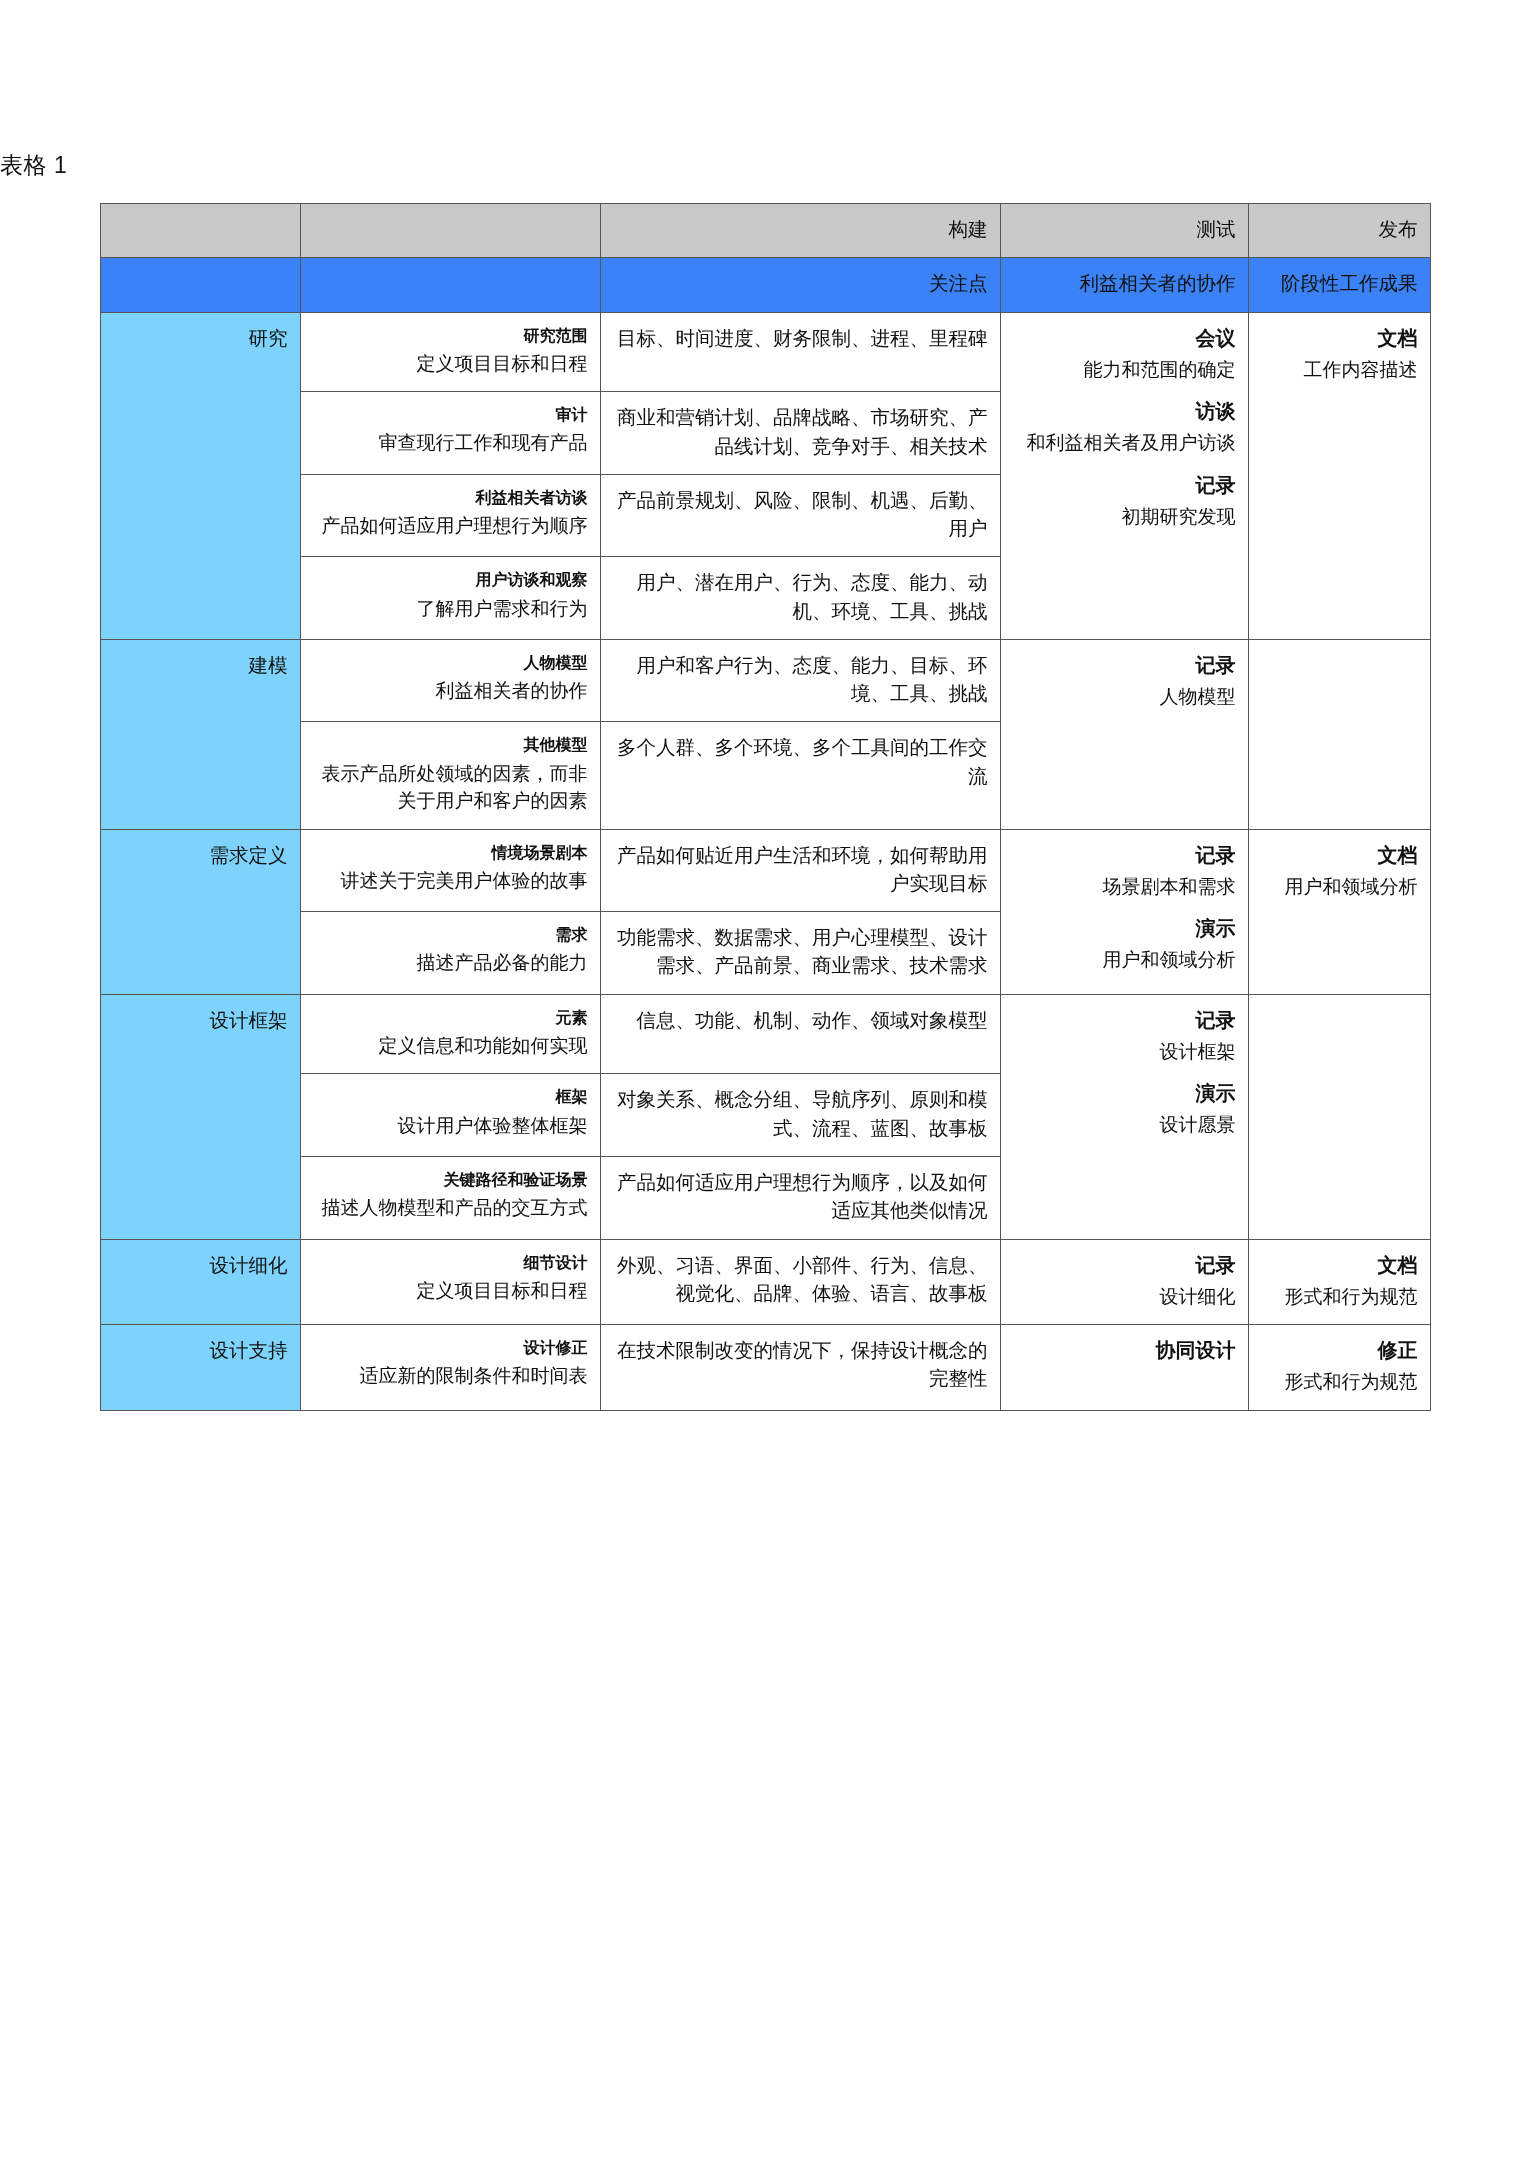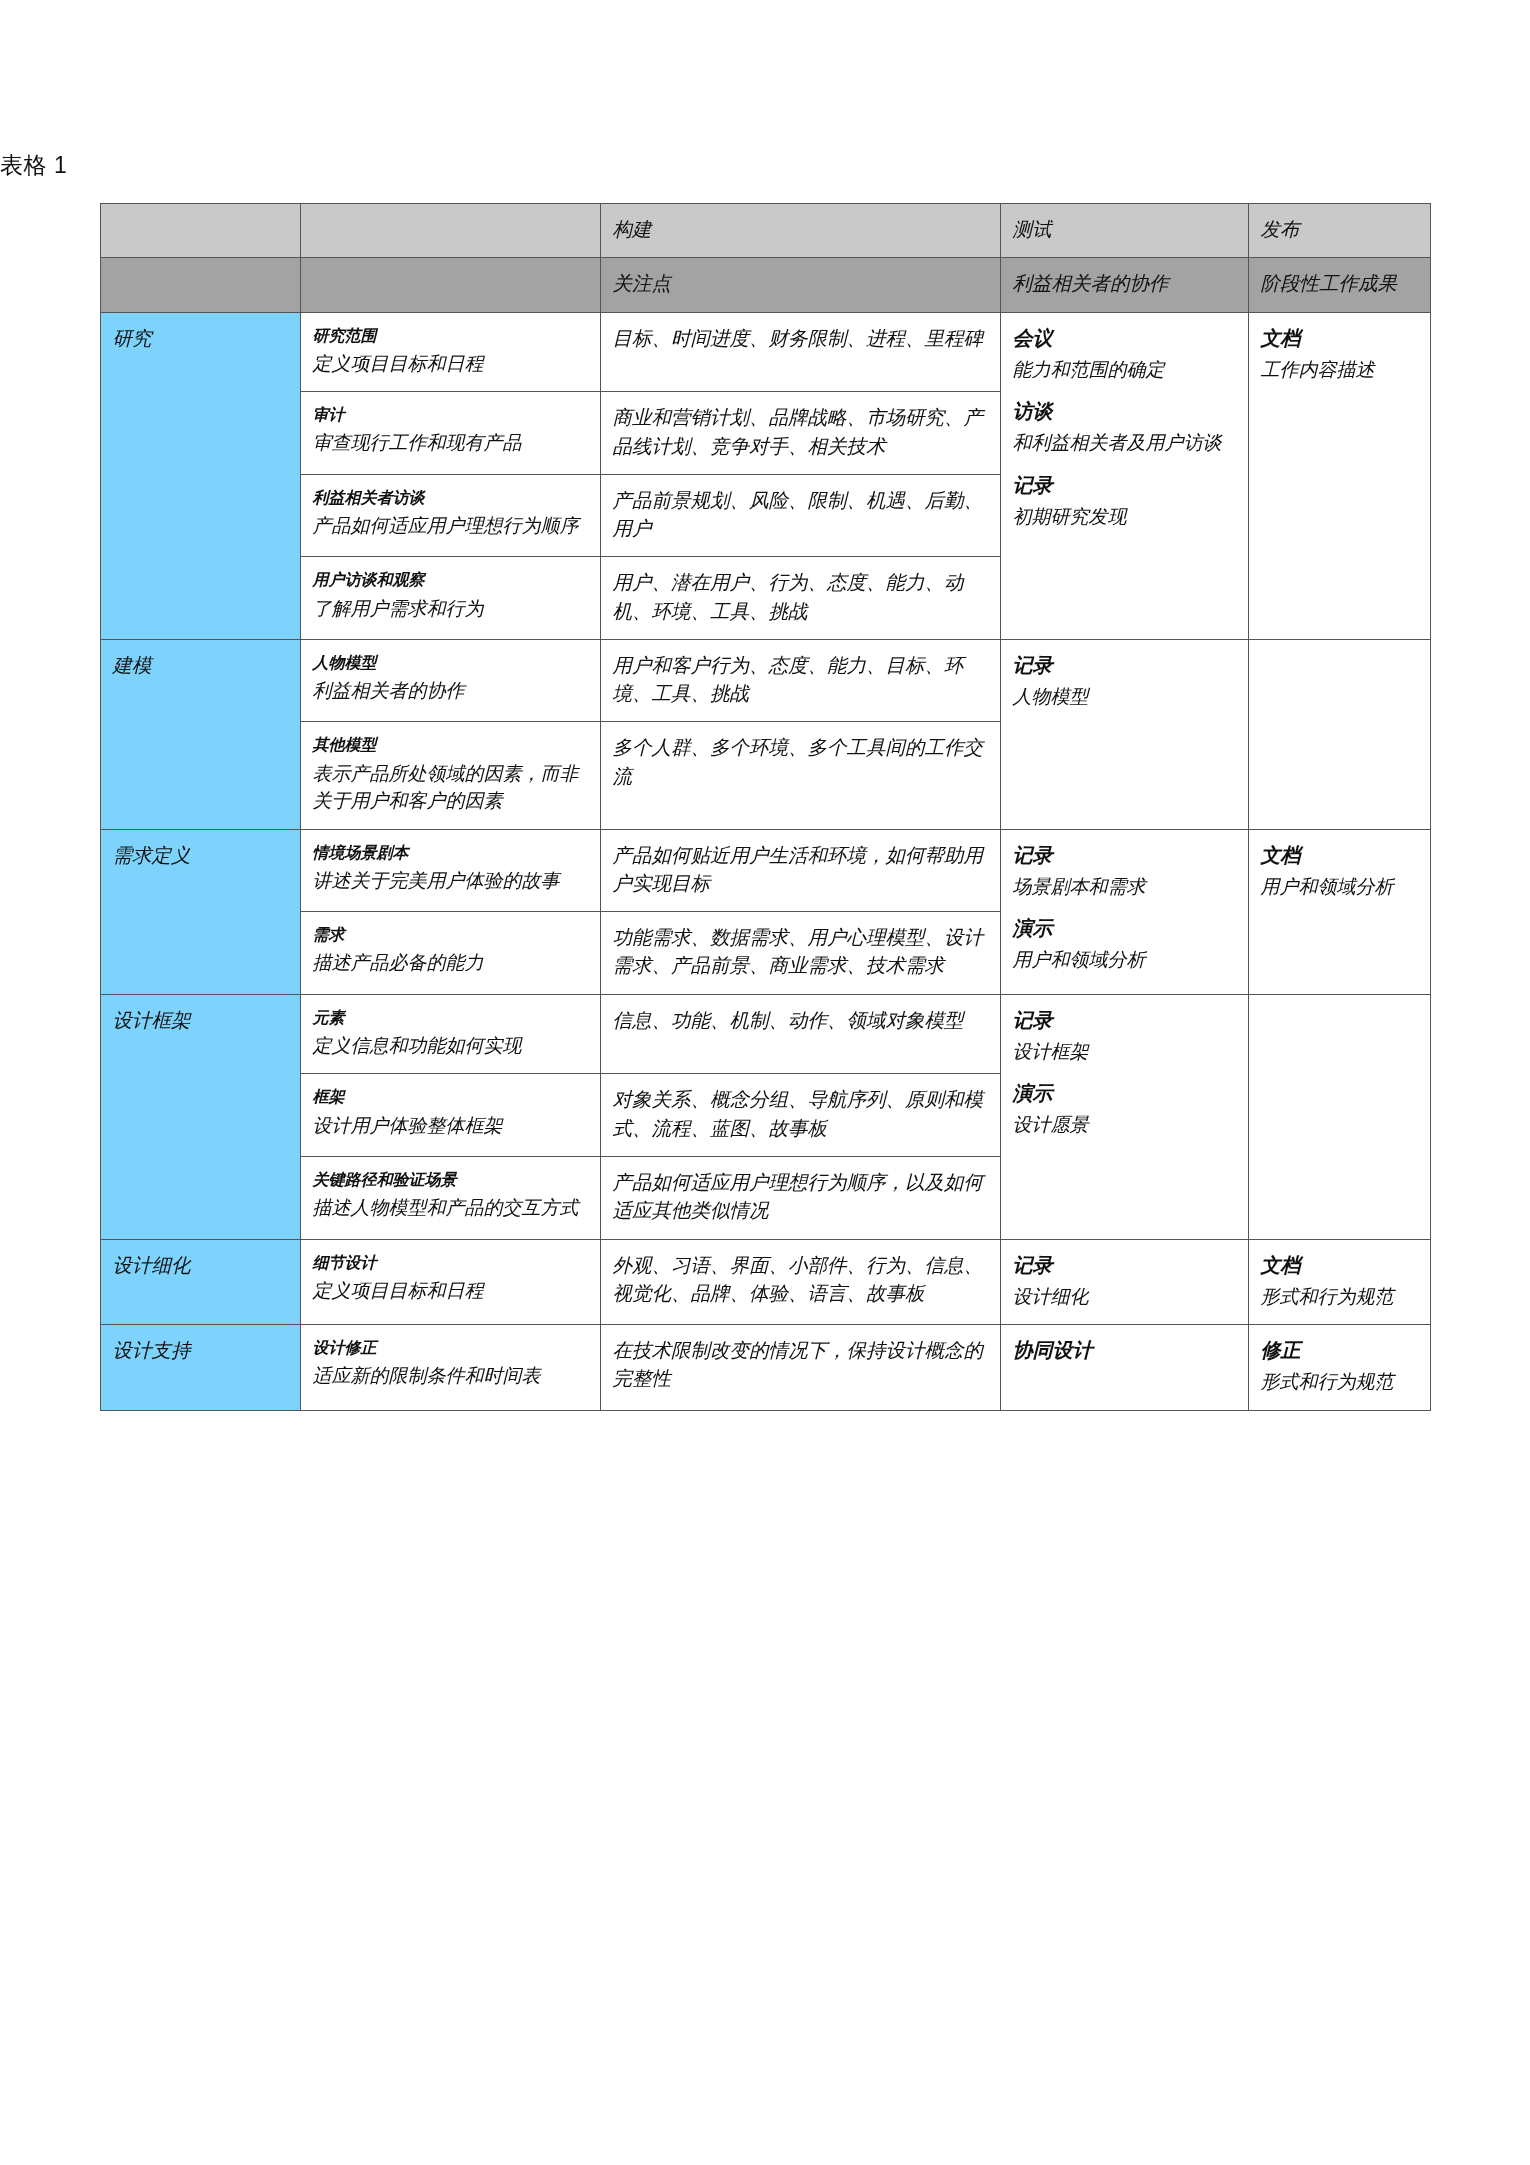--- a/index.html
+++ b/index.html
@@ -34,32 +34,31 @@
     margin: 0 auto;
     table-layout: fixed;
   }
   table.matrix td, table.matrix th {
     border: 1px solid #555555;
     vertical-align: top;
     padding: 11px 12px 14px 12px;
     font-size: 19.5px;
     line-height: 1.45;
     font-weight: normal;
-    text-align: left;
-    font-style: italic;
+    text-align: right;
   }
   .hdr-row td {
     background: #c9c9c9;
     font-weight: bold;
     font-size: 20px;
     padding-top: 13px;
     padding-bottom: 13px;
   }
   .sub-row td {
-    background: #a3a3a3;
+    background: #3b82f6;
     font-size: 19px;
     padding-top: 11px;
     padding-bottom: 11px;
   }
   .phase-cell {
     background: #7dd3fc;
     font-size: 25px;
     padding-top: 18px;
     padding-left: 16px;
   }

